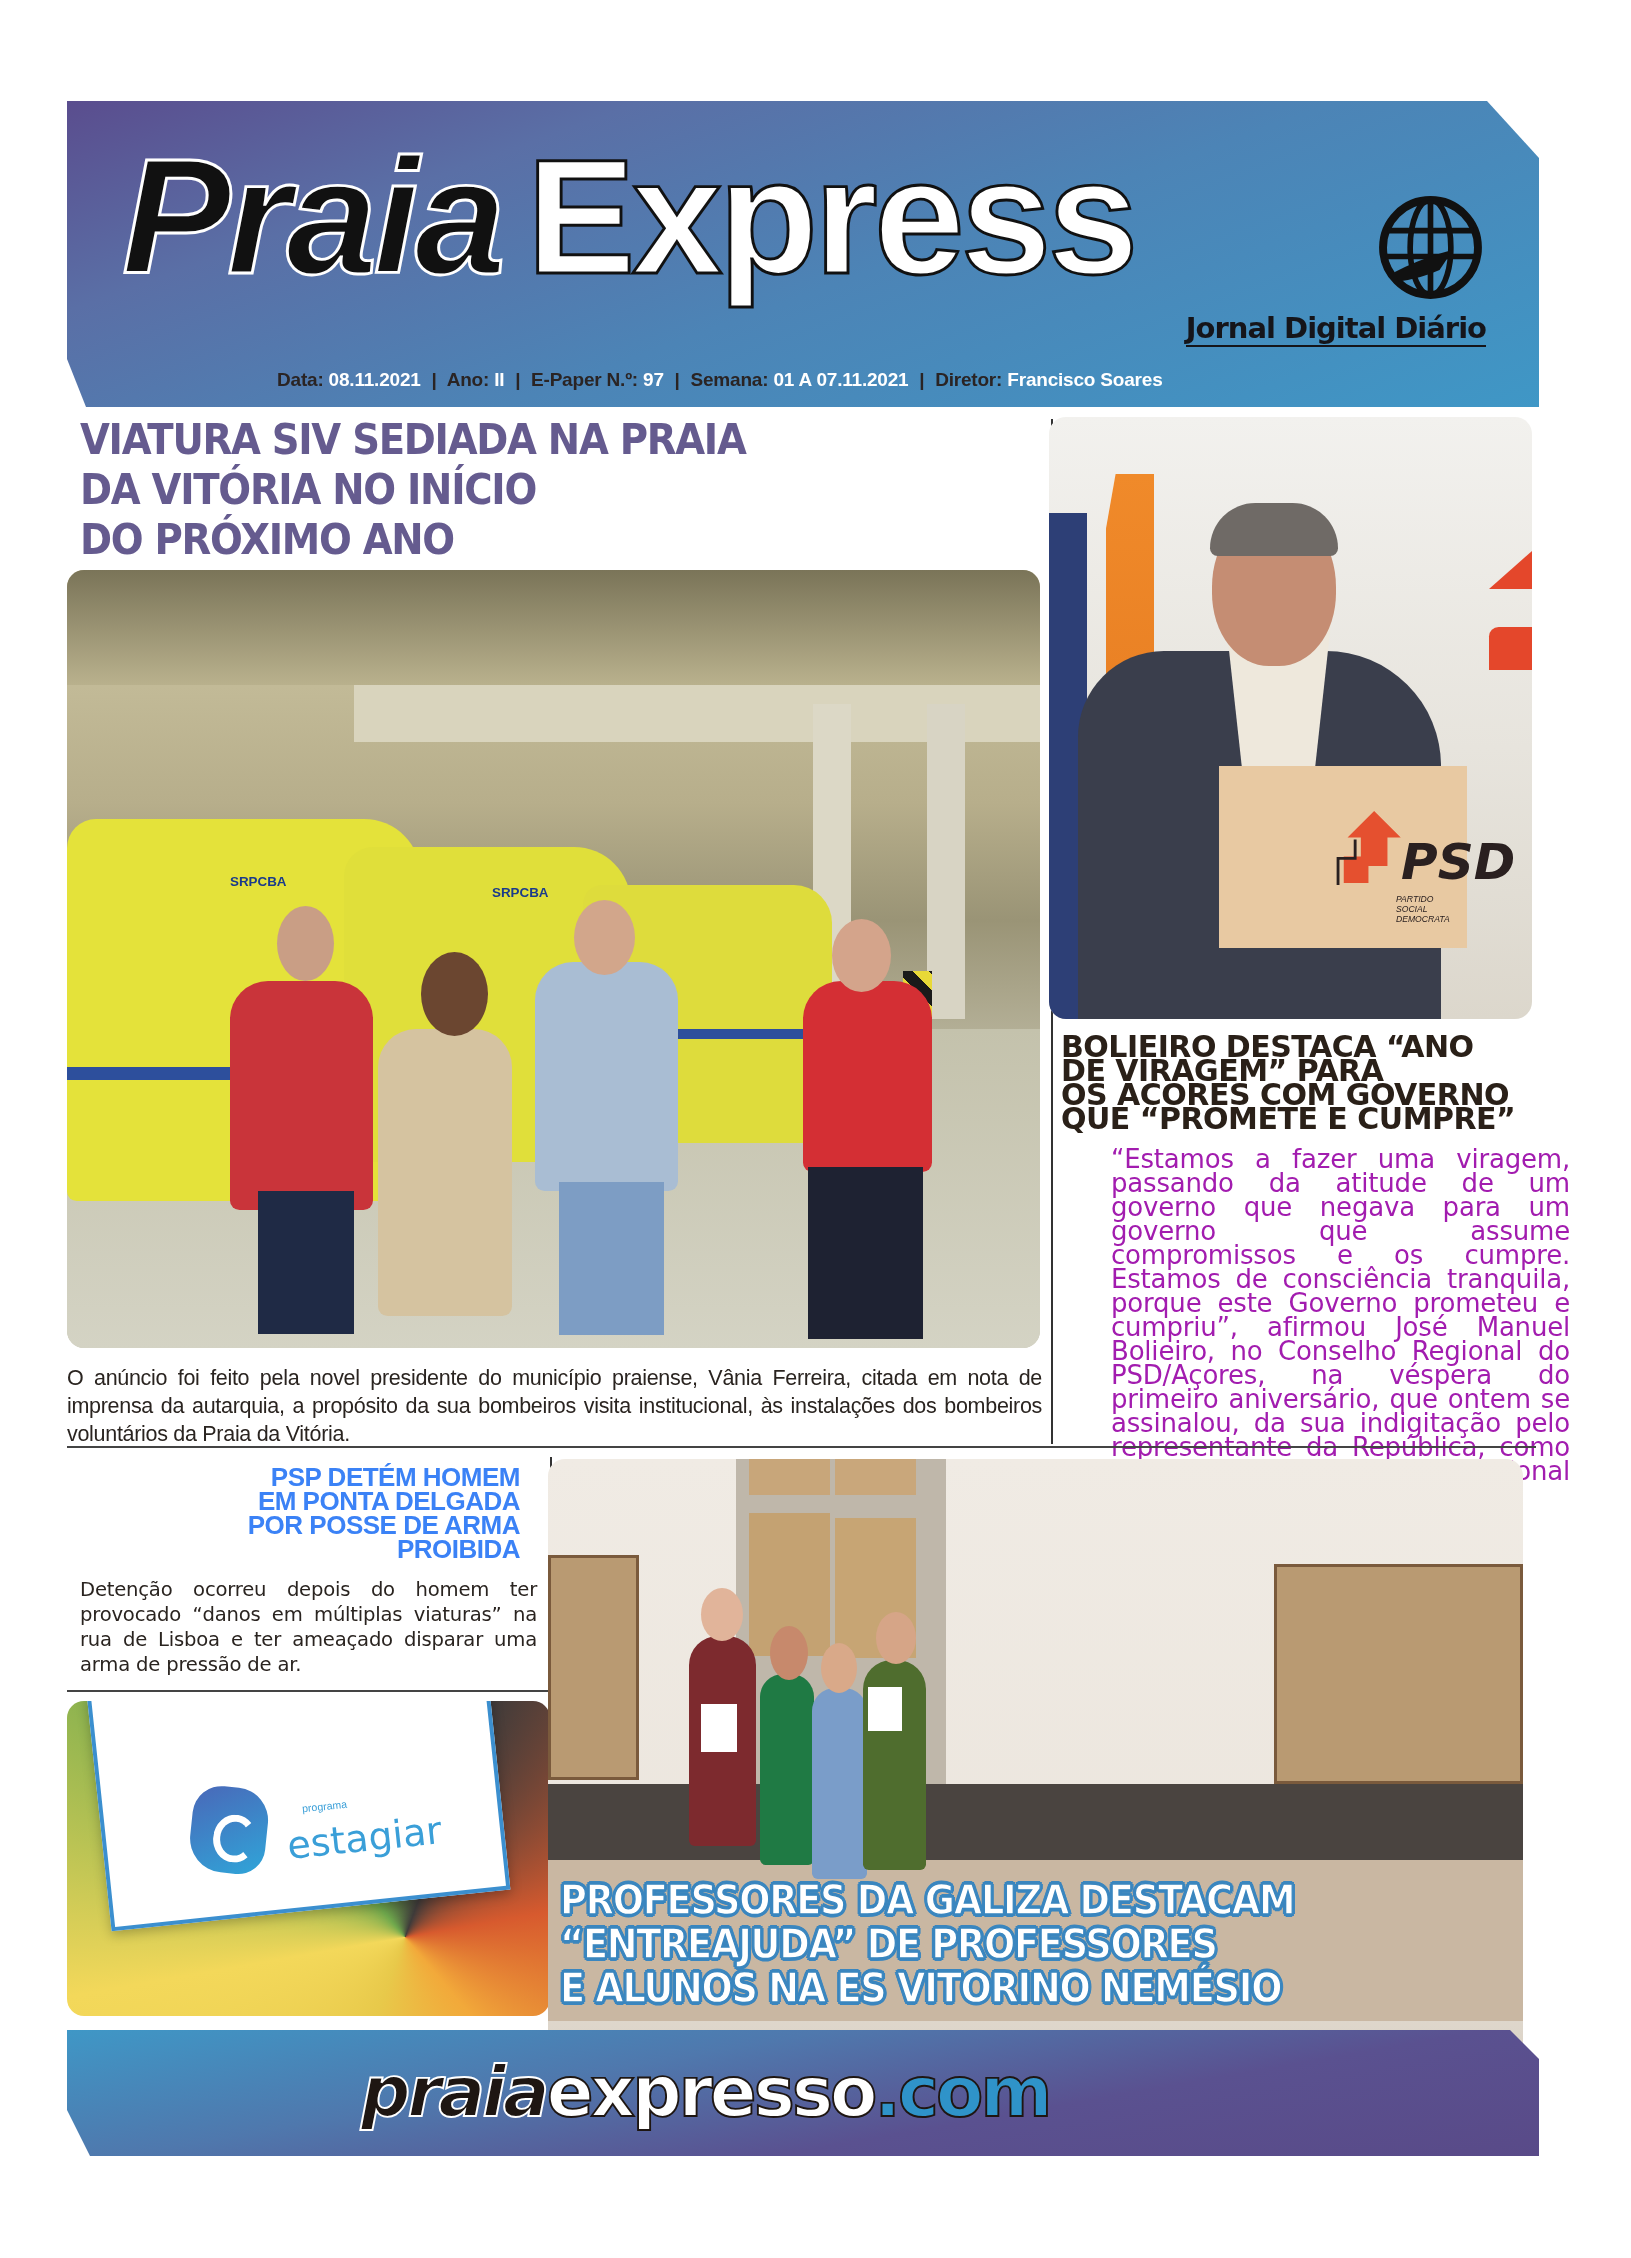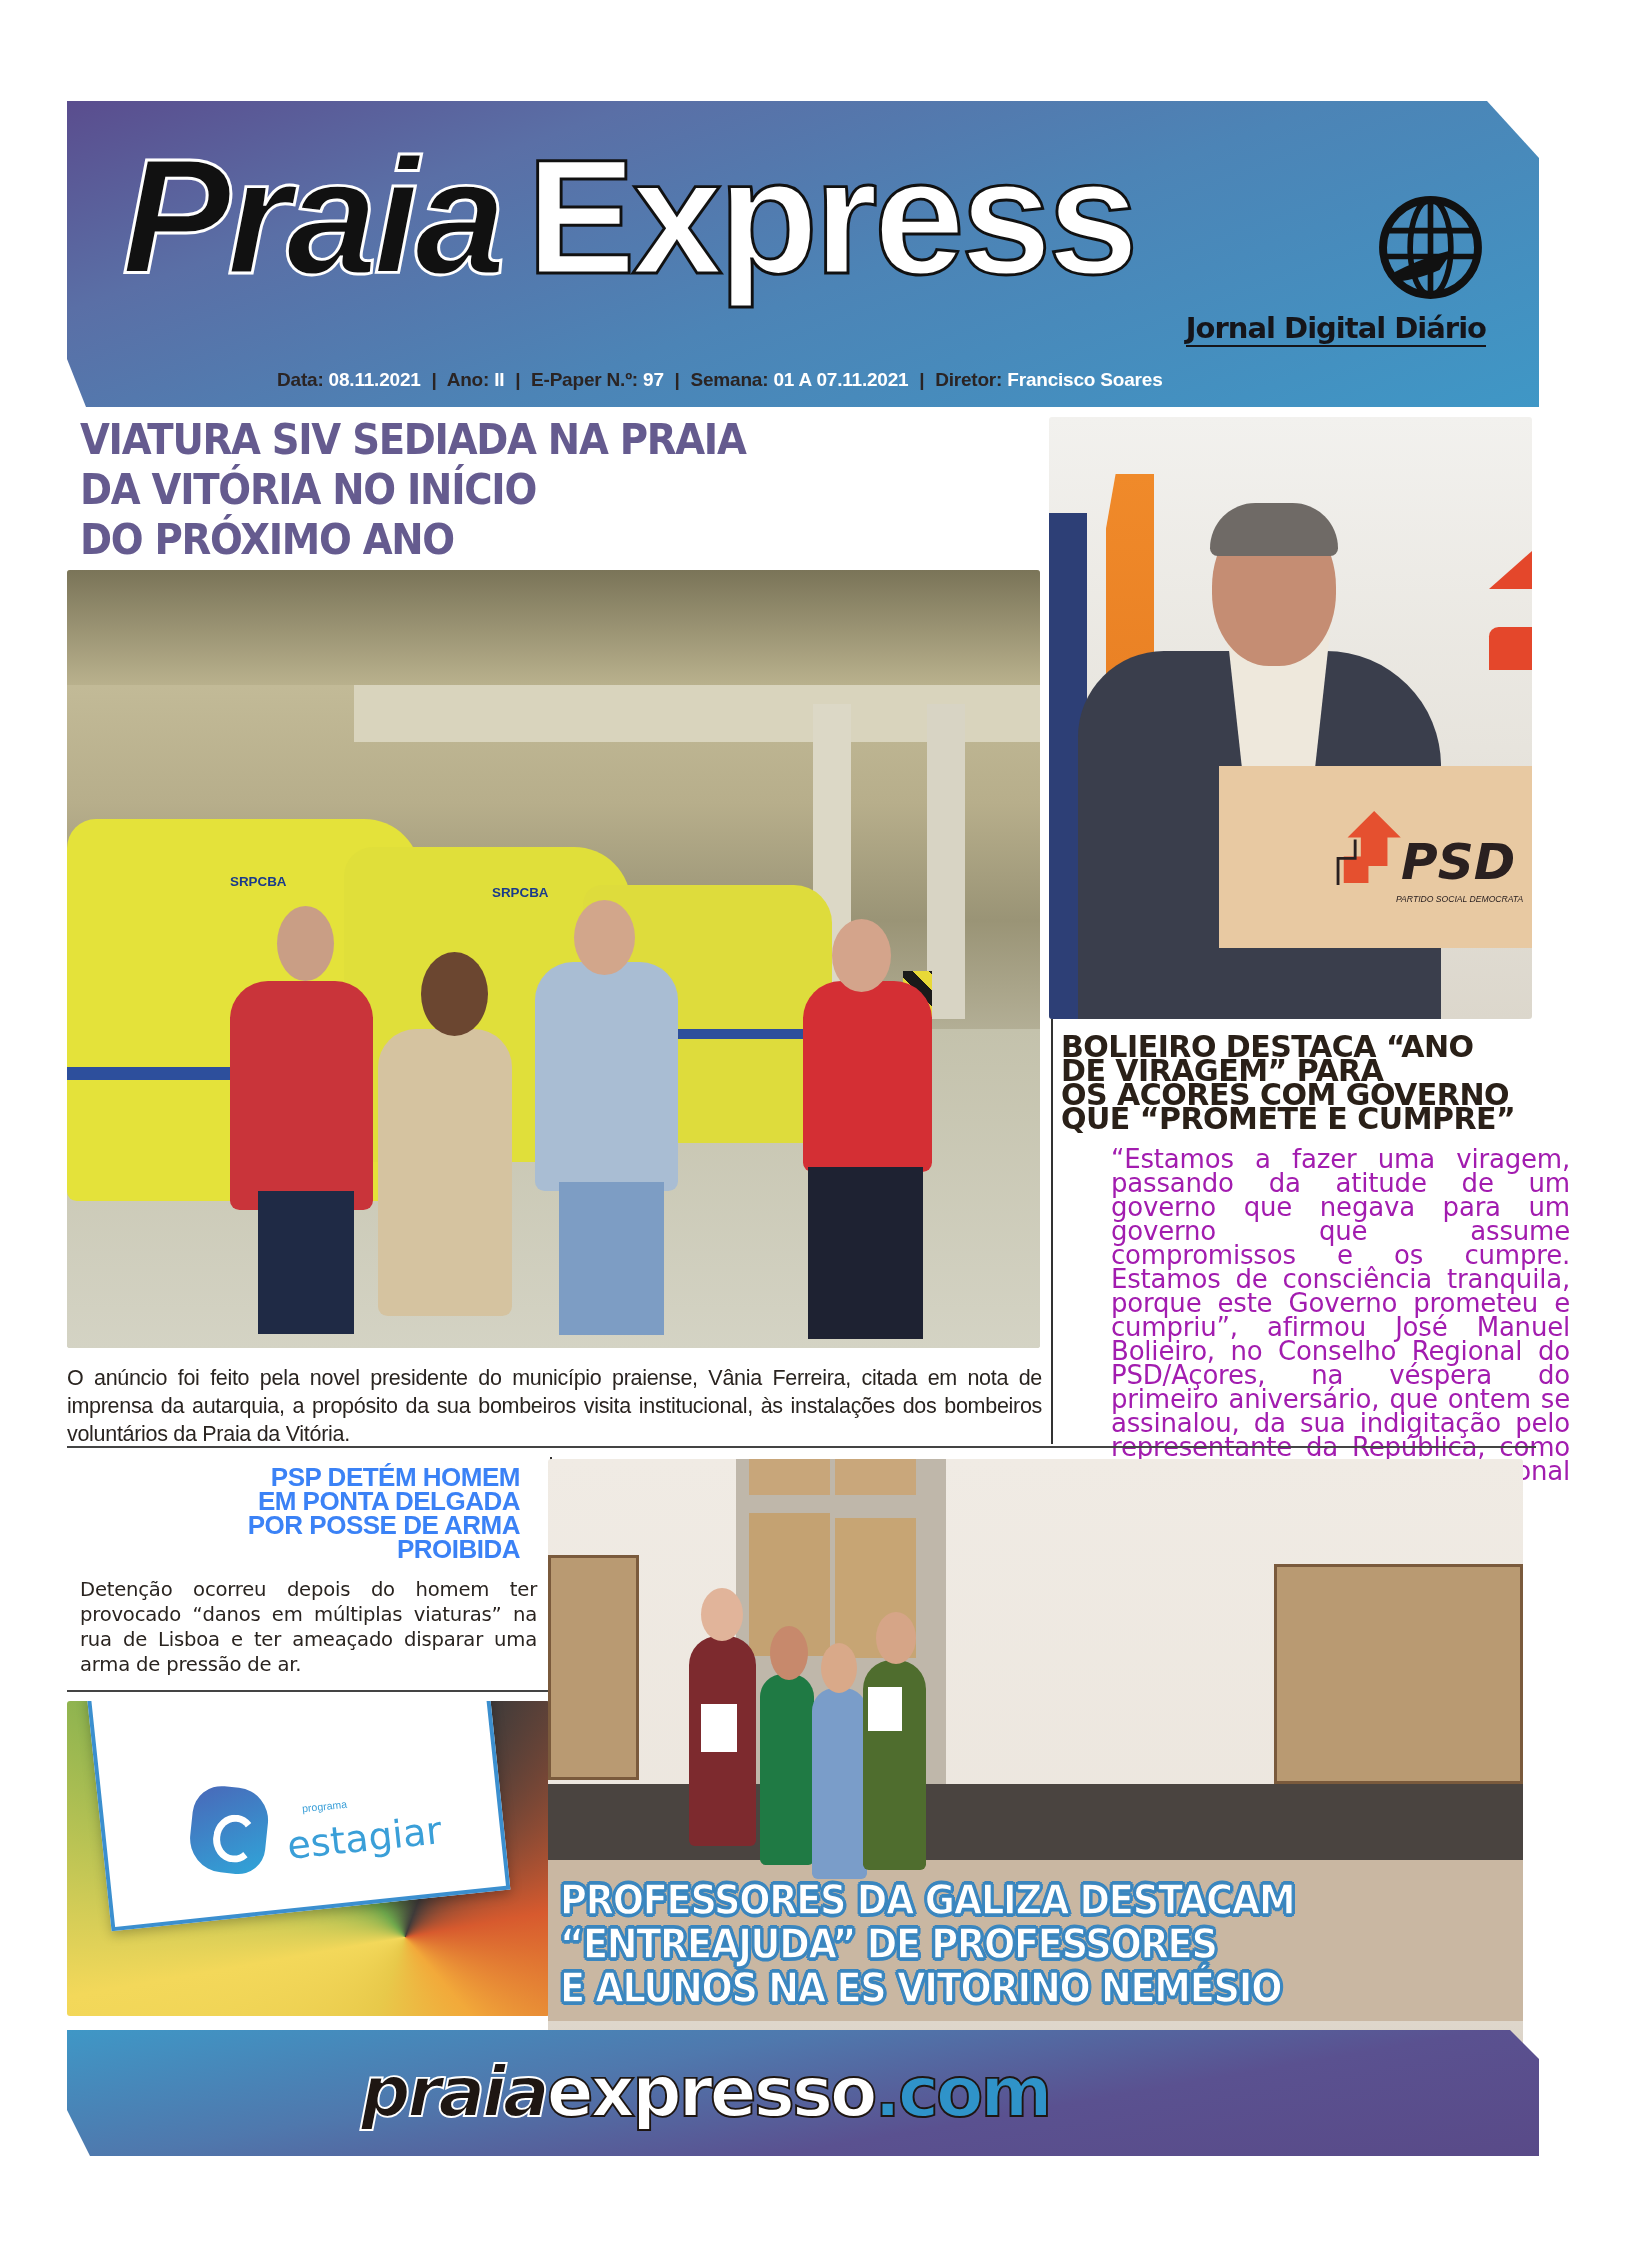--- a/index.html
+++ b/index.html
@@ -32,21 +32,21 @@
   .infoline .hl { color: #ffffff; margin-top: 32px; }
   .infoline .sep { margin: 0 5.7px; }
 
   
   .main-headline {
     position: absolute; left: 80px; top: 415px; width: 860px;
     font-family: "DejaVu Sans", sans-serif; font-weight: bold; font-size: 42px; line-height: 50px;
     color: #655b8f; letter-spacing: -1.4px; transform: scaleX(0.92); transform-origin: left top;
   }
   .vrule-top { position: absolute; left: 1051px; top: 419px; width: 1.9px; height: 1025px; background: #333; }
-  .photo { position: absolute; overflow: hidden; border-radius: 3px; }
+  .photo { position: absolute; overflow: hidden; border-radius: 17px; }
   .photo-main { left: 67px; top: 570px; width: 973px; height: 778px;
     background: linear-gradient(180deg, #cdc6a3 0%, #b7ae8b 30%, #9a9476 45%, #b8b49c 62%, #c9c7b6 100%); }
   .main-caption {
     position: absolute; left: 67px; top: 1364px; width: 975px;
     font-size: 21.5px; line-height: 28px; color: #2a2420; text-align: justify; letter-spacing: -0.3px;
   }
 
   
   .photo-right { left: 1049px; top: 417px; width: 483px; height: 602px;
     background: linear-gradient(180deg, #f2f1ee 0%, #e7e4dd 55%, #dcd7cc 100%); }
@@ -206,21 +206,21 @@
 
 <div class="photo photo-right">
   <div class="abs" style="left:0;top:96px;width:38px;height:507px;background:#2d3f76;"></div>
   <div class="abs" style="left:57px;top:57px;width:48px;height:545px;background:linear-gradient(180deg,#f08a2a,#e0731c);clip-path:polygon(20% 0,100% 0,100% 100%,0 100%,0 10%);"></div>
   <div class="abs" style="left:440px;top:134px;width:43px;height:38px;background:#e4472b;clip-path:polygon(100% 0,100% 100%,0 100%);"></div>
   <div class="abs" style="left:440px;top:210px;width:43px;height:43px;background:#e4472b;border-radius:9.6px 0 0 0;"></div>
   <div class="abs" style="left:29px;top:234px;width:363px;height:382px;background:#3a3e4c;border-radius:86px 115px 0 0;"></div>
   <div class="abs" style="left:177px;top:206px;width:105px;height:191px;background:#eee8dc;clip-path:polygon(0 0,100% 0,80% 100%,20% 100%);"></div>
   <div class="abs" style="left:163px;top:91px;width:124px;height:158px;background:#c58d73;border-radius:50% 50% 46% 46%;"></div>
   <div class="abs" style="left:161px;top:86px;width:128px;height:53px;background:#6f6a66;border-radius:57px 57px 9.6px 9.6px;"></div>
-  <div class="abs" style="left:170px;top:349px;width:313px;height:182px;background:#e8c9a2;padding-left:45px;">
+  <div class="abs" style="left:170px;top:349px;width:248px;height:182px;background:#e8c9a2;padding-left:45px;">
     <svg class="abs" style="left:115px;top:43px;" width="67" height="76" viewBox="0 0 70 80">
       <path d="M10 78 L10 50 L28 50 L28 30 L14 30 L42 2 L70 30 L56 30 L56 60 L36 60 L36 78 Z" fill="#e5502f"></path>
       <path d="M4 80 L4 52 L22 52 L22 32" fill="none" stroke="#2a2020" stroke-width="3"></path>
     </svg>
     <div class="abs" style="left:182px;top:67px;font-family:'DejaVu Sans',sans-serif;font-weight:bold;font-style:italic;font-size:50px;color:#2a2020;">PSD</div>
     <div class="abs" style="left:177px;top:128px;font-size:8.6px;color:#2a2020;font-style:italic;">PARTIDO SOCIAL DEMOCRATA</div>
   </div>
 </div>
 <h2 class="right-headline">
   <div>BOLIEIRO DESTACA “ANO</div>

